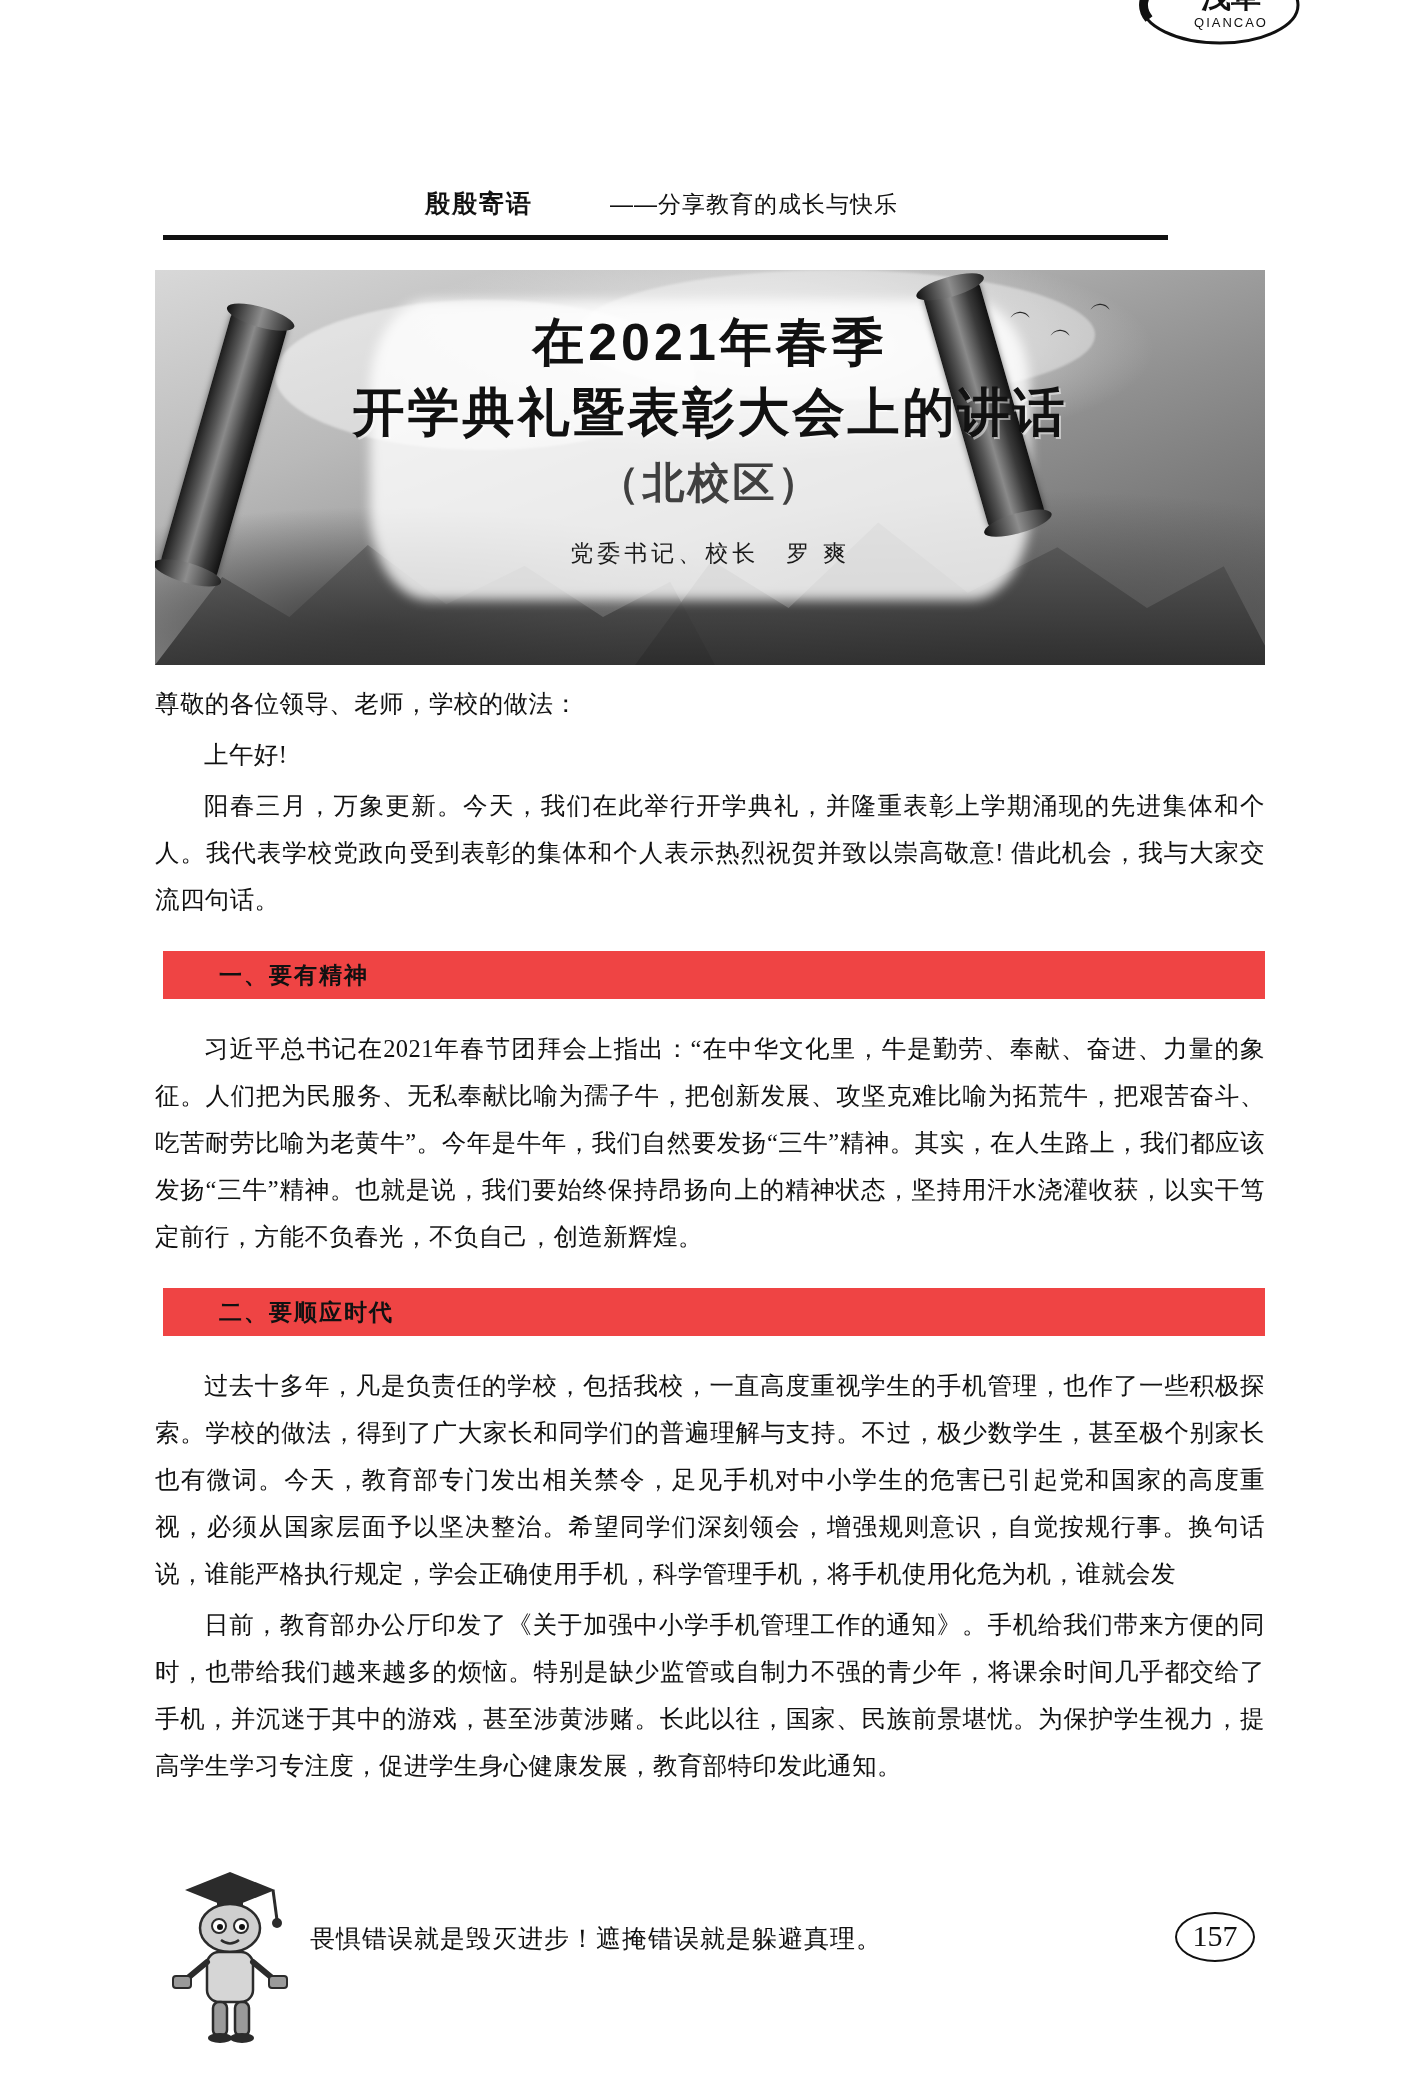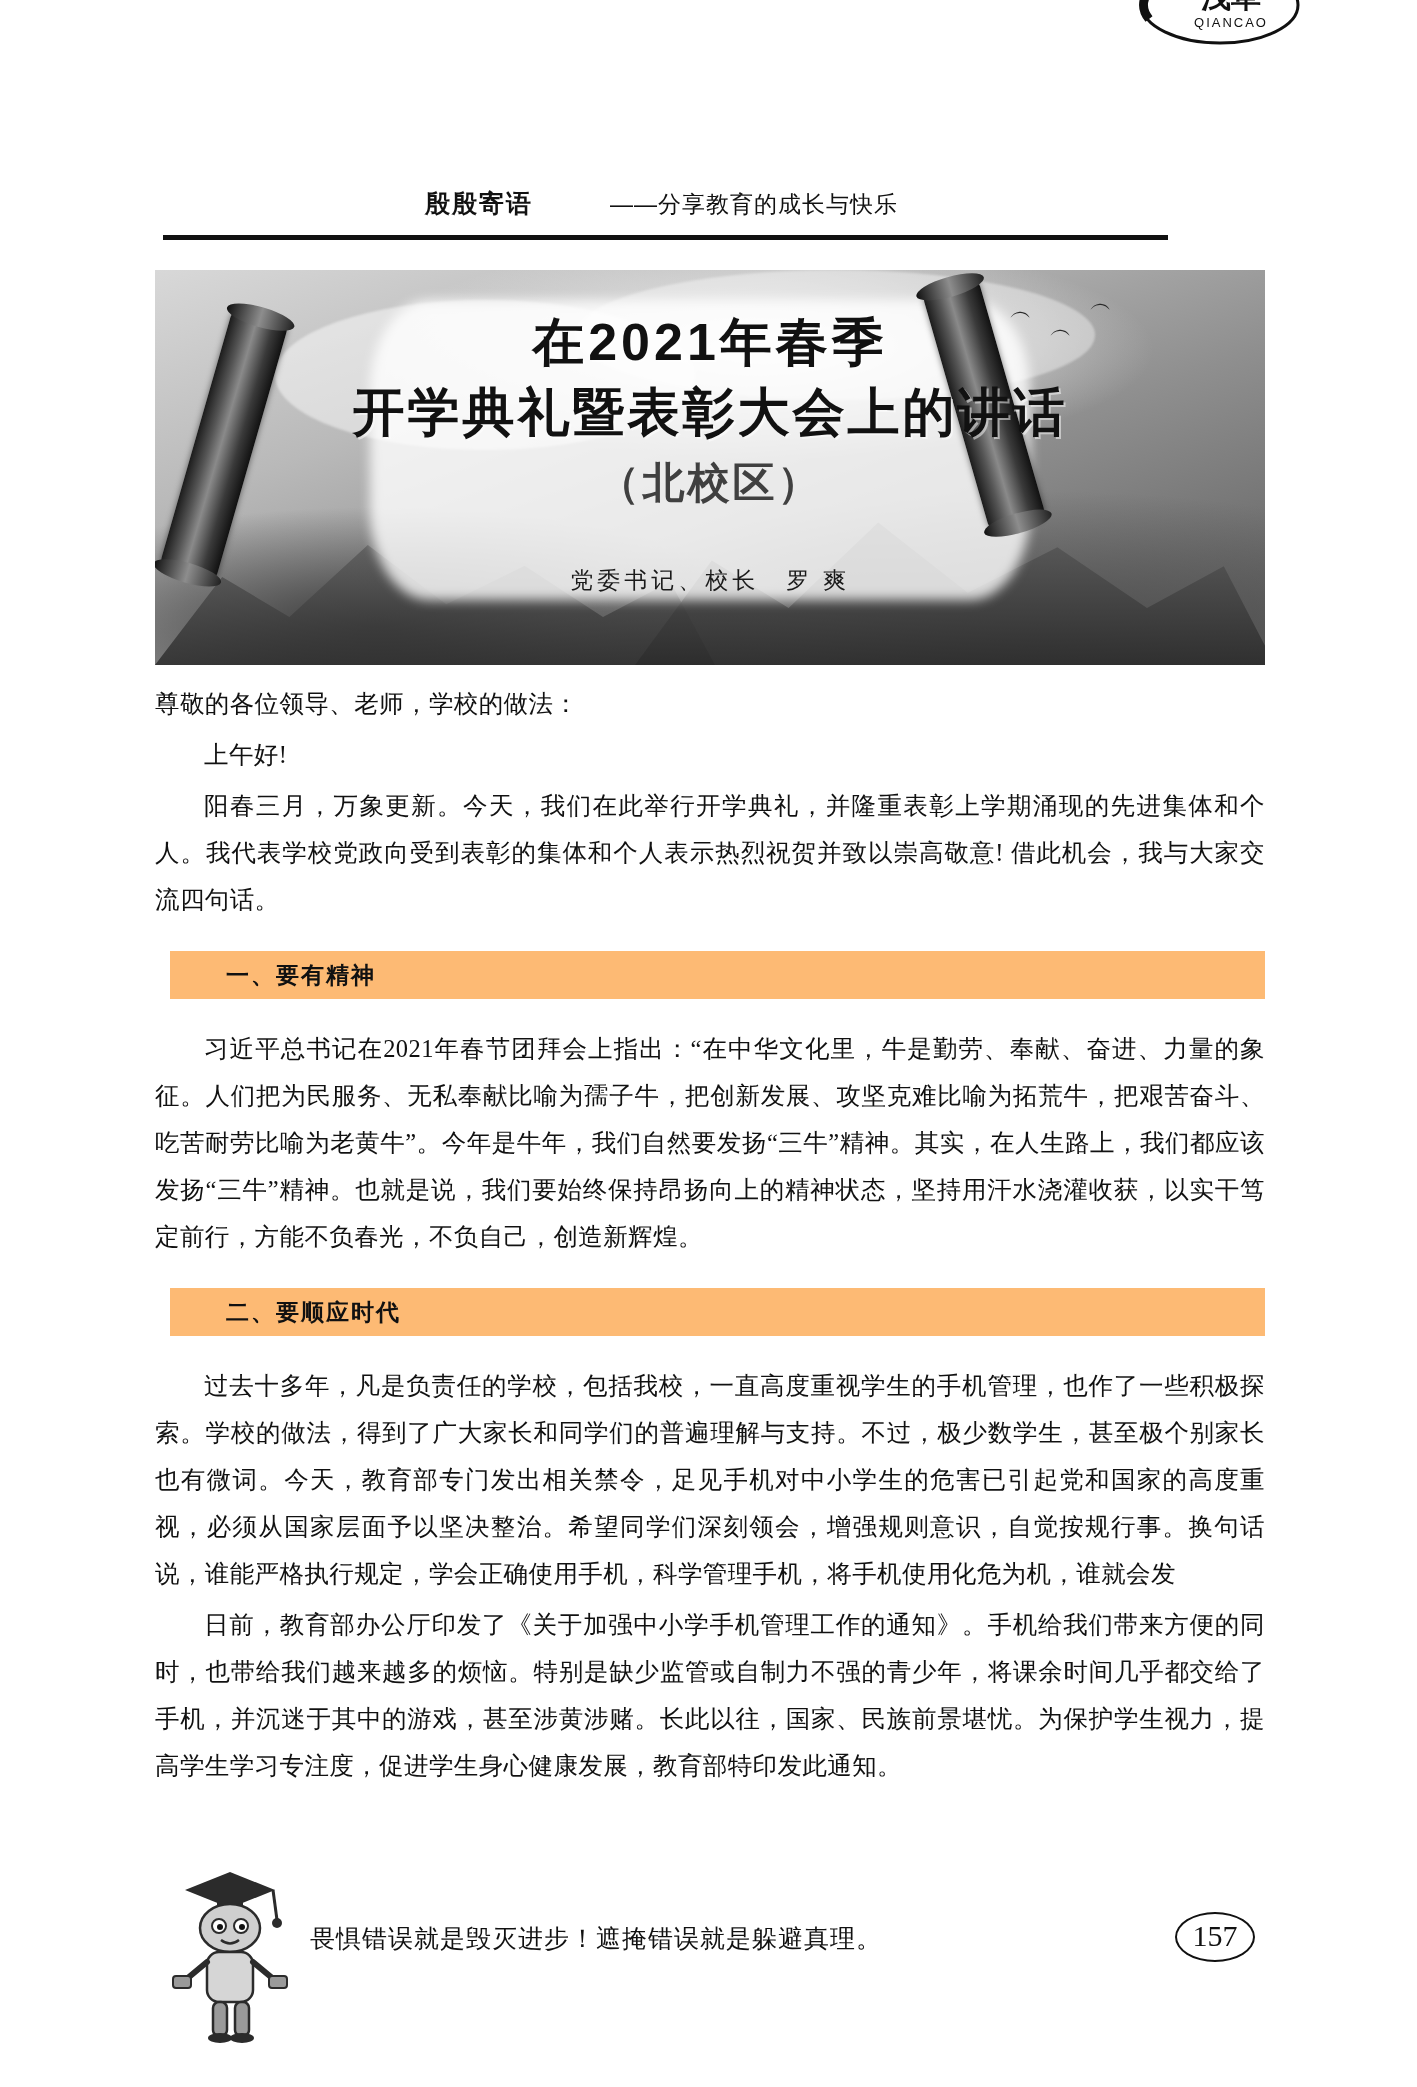--- a/index.html
+++ b/index.html
@@ -168,21 +168,20 @@
     letter-spacing: 3px;
     color: #404040;
   }
   .banner-author {
     position: absolute;
     top: 268px; left: 0; width: 1110px;
     font-family: "Liberation Serif", "DejaVu Serif", serif;
     font-size: 23px;
     letter-spacing: 4px;
     color: #1a1a1a;
-    margin-top: 27px;
   }
   .bird {
     position: absolute;
     color: #2a2a2a;
     font-size: 22px;
     line-height: 1;
   }
 
   
   .content {
@@ -196,23 +195,23 @@
     font-size: 24.5px;
     line-height: 47px;
     text-align: justify;
     text-justify: inter-ideograph;
     color: #111;
     letter-spacing: 0.4px;
   }
   p.indent { text-indent: 2em; }
 
   .section-bar {
-    margin: 28px 0 26px 15px;
+    margin: 28px 0 26px 8px;
     height: 48px;
-    background: #fdba74;
+    background: #ef4444;
     display: flex;
     align-items: center;
   }
   .section-bar .label {
     margin-left: 56px;
     font-family: "Liberation Sans", "DejaVu Sans", sans-serif;
     font-weight: bold;
     font-size: 23px;
     letter-spacing: 2px;
     color: #111;

